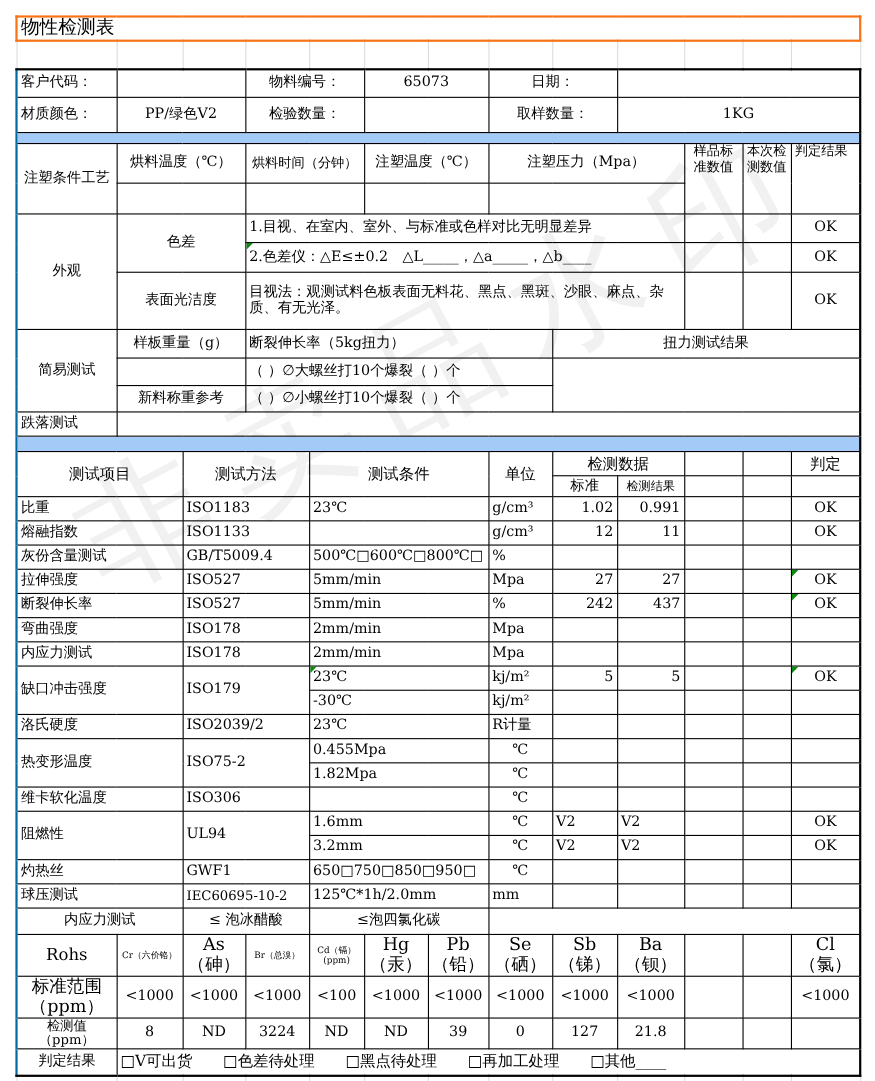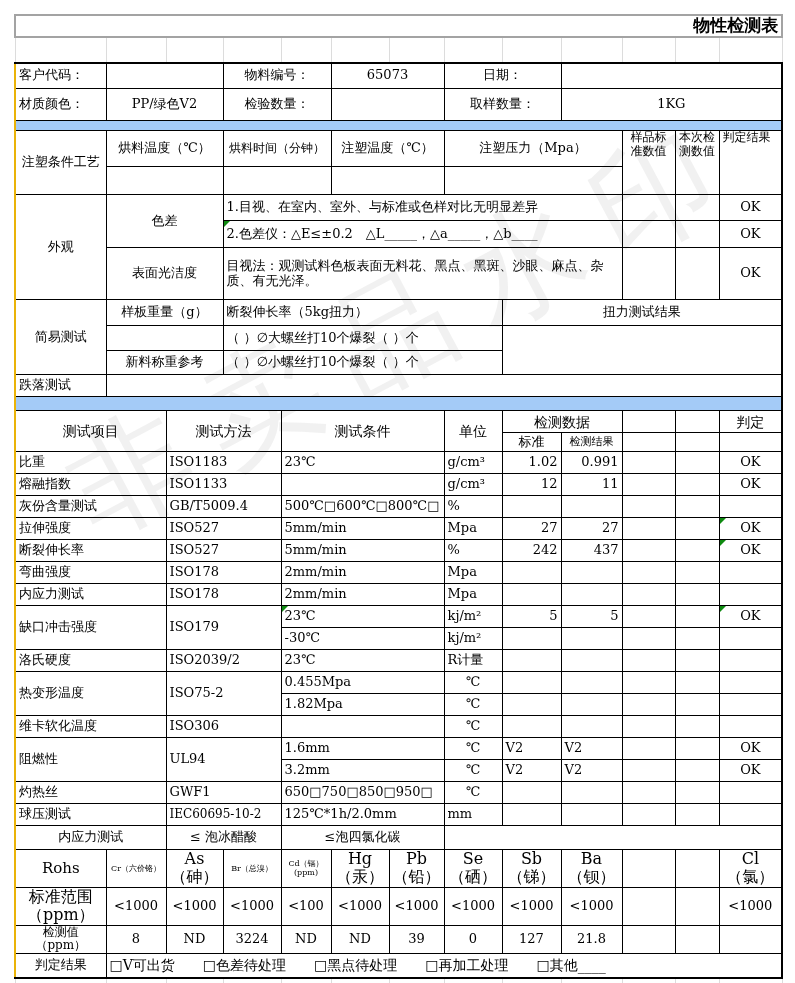--- a/index.html
+++ b/index.html
@@ -5,23 +5,23 @@
   html,body{margin:0;padding:0;background:#fff;}
   #sheet{position:relative;width:795px;height:983px;background:#fff;overflow:hidden;
          font-family:"DejaVu Serif","Liberation Serif",serif;color:#000;}
   #wm{position:absolute;left:40px;top:430px;font-size:120px;letter-spacing:28px;
       color:rgba(120,120,120,0.10);transform:rotate(-28deg);transform-origin:0 0;
       white-space:nowrap;z-index:0;pointer-events:none;font-family:"DejaVu Sans","Liberation Sans",sans-serif;}
   table{position:relative;z-index:1;border-collapse:collapse;table-layout:fixed;
         margin:14px 0 0 14px;width:767px;}
   td{border:1px solid #000;padding:0 3px;font-size:13px;vertical-align:middle;
      overflow:hidden;line-height:1.15;background:transparent;}
-  td.tt{border:2px solid #a3a3a3;font-size:17px;font-weight:bold;text-align:right;}
+  td.tt{border:2px solid #f97316;font-size:17px;font-weight:normal;text-align:left;}
   td.lg{border:1px solid #dcdcdc;}
-  td.bl{border-left:2px solid #eab308;} td.br{border-right:2px solid #000;}
+  td.bl{border-left:2px solid #0369a1;} td.br{border-right:2px solid #000;}
   td.bt{border-top:2px solid #000;} td.bb{border-bottom:2px solid #000;}
   td.blue{background:#A4CBF7;padding:0;}
   td.c{text-align:center;} td.r{text-align:right;} td.l{text-align:left;}
   td.vt{vertical-align:top;margin-left:21px;}
   td.f12{font-size:12px;} td.f11{font-size:11px;} td.f10{font-size:16px;} td.f8{font-size:8px;padding:0 1px;}
   td.f14{font-size:14px;} td.f15{font-size:15px;}
   td.rel{position:relative;margin-left:20px;}
   i.gm{position:absolute;top:0;left:0;width:0;height:0;display:block;
        border-top:6px solid #0E8A10;border-right:6px solid transparent;}
   td .tx{display:inline;}

